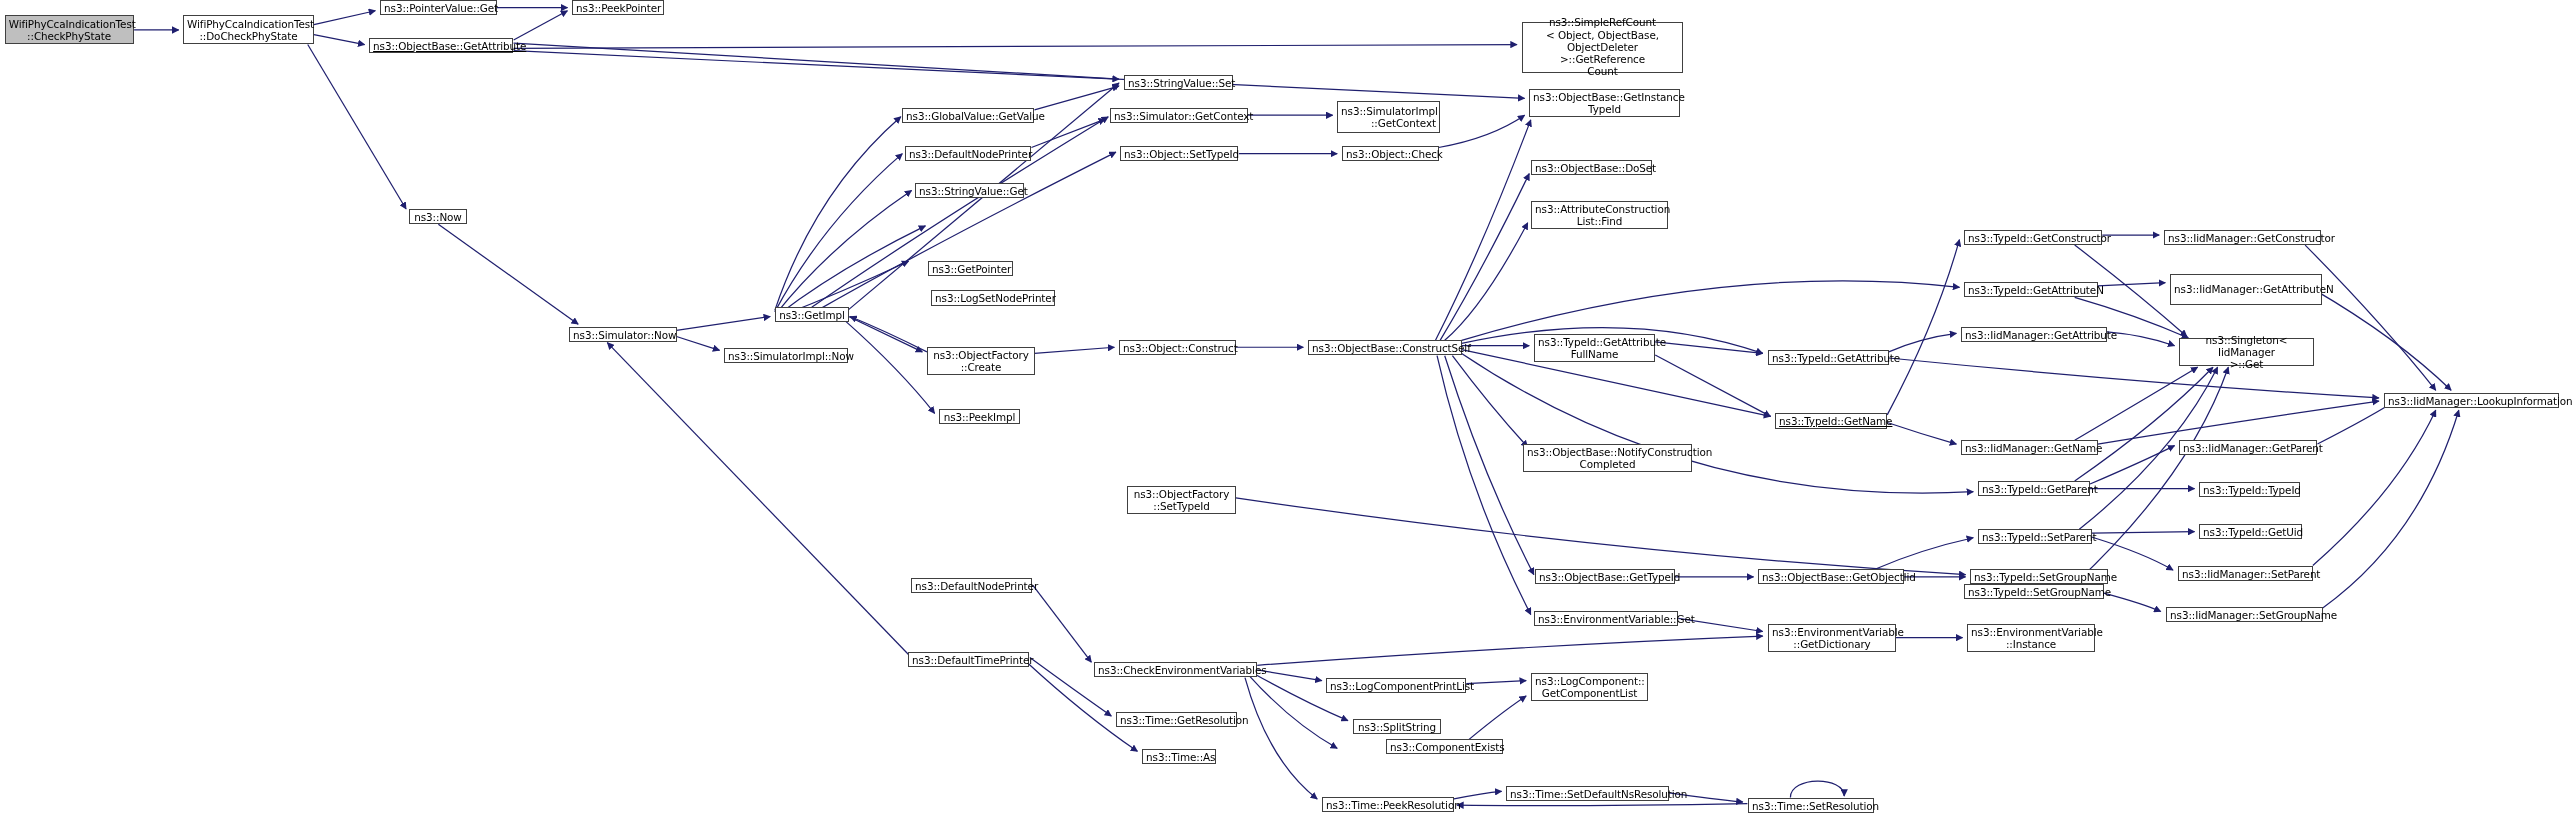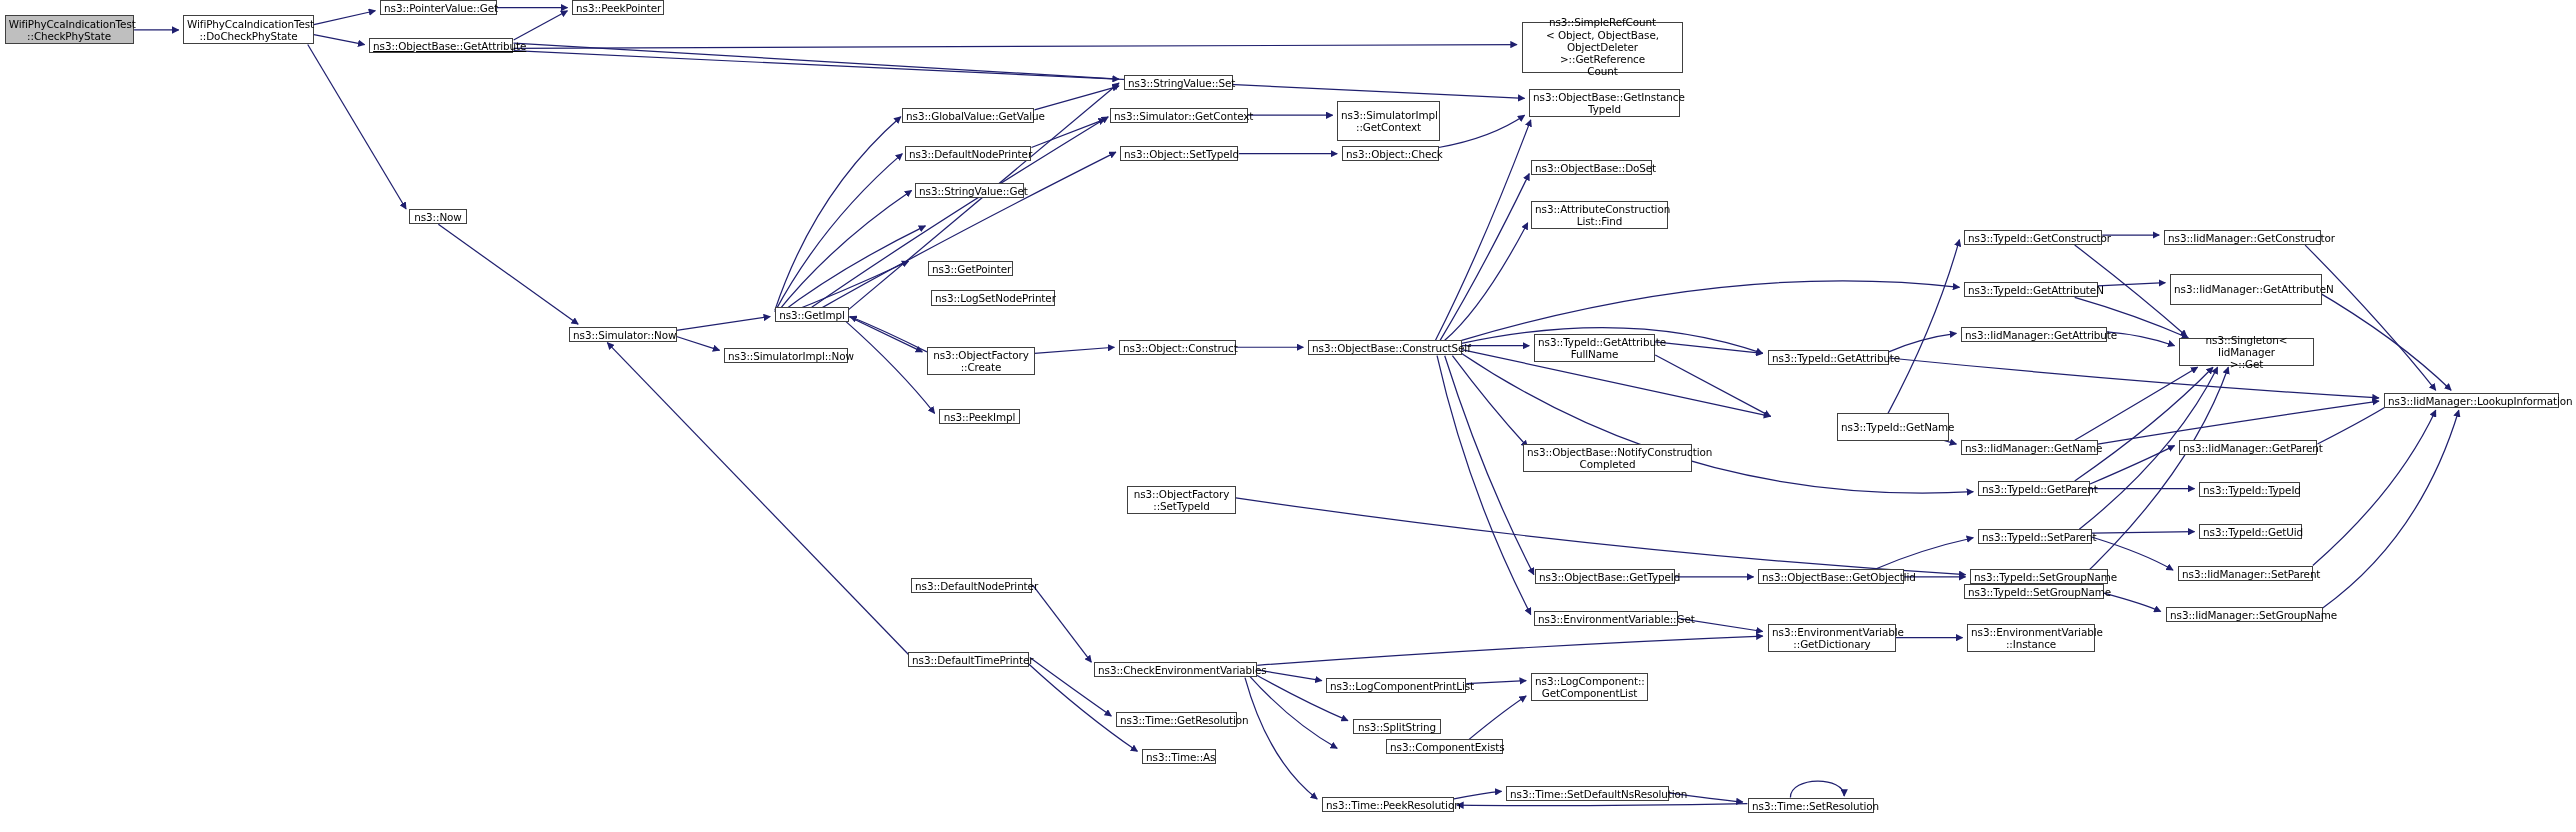--- a/index.html
+++ b/index.html
@@ -161,21 +161,21 @@
       <div class="node" style="left: 572px; top: 0px; width: 92px; height: 15.4px;"><span class="node-label">ns3::PeekPointer</span></div>
       <div class="node" style="left: 1522px; top: 21.5px; width: 161px; height: 51px;"><span class="node-label">ns3::SimpleRefCount
 &lt; Object, ObjectBase,
  ObjectDeleter &gt;::GetReference
 Count</span></div>
       <div class="node" style="left: 1529px; top: 89px; width: 151px; height: 28px;"><span class="node-label">ns3::ObjectBase::GetInstance
 TypeId</span></div>
       <div class="node" style="left: 1124px; top: 75px; width: 109px; height: 15.4px;"><span class="node-label">ns3::StringValue::Set</span></div>
       <div class="node" style="left: 902px; top: 108px; width: 132px; height: 15.4px;"><span class="node-label">ns3::GlobalValue::GetValue</span></div>
       <div class="node" style="left: 1110px; top: 108px; width: 138px; height: 15.4px;"><span class="node-label">ns3::Simulator::GetContext</span></div>
-      <div class="node" style="left: 1337px; top: 101px; width: 103px; height: 40px;"><span class="node-label">ns3::SimulatorImpl
+      <div class="node" style="left: 1337px; top: 101px; width: 103px; height: 32px; text-align: right;"><span class="node-label">ns3::SimulatorImpl
 ::GetContext</span></div>
       <div class="node" style="left: 905px; top: 146px; width: 126px; height: 15.4px;"><span class="node-label">ns3::DefaultNodePrinter</span></div>
       <div class="node" style="left: 1120px; top: 146px; width: 118px; height: 15.4px;"><span class="node-label">ns3::Object::SetTypeId</span></div>
       <div class="node" style="left: 1342px; top: 146px; width: 97px; height: 15.4px;"><span class="node-label">ns3::Object::Check</span></div>
       <div class="node" style="left: 1531px; top: 160px; width: 121px; height: 15.4px;"><span class="node-label">ns3::ObjectBase::DoSet</span></div>
       <div class="node" style="left: 915px; top: 183px; width: 109px; height: 15.4px;"><span class="node-label">ns3::StringValue::Get</span></div>
       <div class="node" style="left: 1531px; top: 201px; width: 137px; height: 28px;"><span class="node-label">ns3::AttributeConstruction
 List::Find</span></div>
       <div class="node" style="left: 928px; top: 218px; width: 85px; height: 15.4px; margin-top: 43px;"><span class="node-label">ns3::GetPointer</span></div>
       <div class="node" style="left: 931px; top: 254px; width: 124px; height: 16px; margin-top: 36px;"><span class="node-label">ns3::LogSetNodePrinter</span></div>
@@ -184,21 +184,21 @@
       <div class="node" style="left: 775px; top: 307px; width: 74px; height: 15.4px;"><span class="node-label">ns3::GetImpl</span></div>
       <div class="node" style="left: 724px; top: 348px; width: 124px; height: 15.4px; align-items: flex-end;"><span class="node-label">ns3::SimulatorImpl::Now</span></div>
       <div class="node" style="left: 927px; top: 347px; width: 108px; height: 28px;"><span class="node-label">ns3::ObjectFactory
 ::Create</span></div>
       <div class="node" style="left: 939px; top: 409px; width: 81px; height: 15.4px;"><span class="node-label">ns3::PeekImpl</span></div>
       <div class="node" style="left: 1119px; top: 340px; width: 117px; height: 15.4px;"><span class="node-label">ns3::Object::Construct</span></div>
       <div class="node" style="left: 1308px; top: 340px; width: 154px; height: 15.4px;"><span class="node-label">ns3::ObjectBase::ConstructSelf</span></div>
       <div class="node" style="left: 1534px; top: 334px; width: 121px; height: 28px;"><span class="node-label">ns3::TypeId::GetAttribute
 FullName</span></div>
       <div class="node" style="left: 1768px; top: 350px; width: 121px; height: 15.4px;"><span class="node-label">ns3::TypeId::GetAttribute</span></div>
-      <div class="node" style="left: 1837px; top: 413px; width: 112px; height: 28px;"><span class="node-label">ns3::TypeId::GetName</span></div>
+      <div class="node" style="left: 1775px; top: 413px; width: 112px; height: 16px; text-decoration: underline;"><span class="node-label">ns3::TypeId::GetName</span></div>
       <div class="node" style="left: 1523px; top: 444px; width: 169px; height: 28px;"><span class="node-label">ns3::ObjectBase::NotifyConstruction
 Completed</span></div>
       <div class="node" style="left: 1127px; top: 486px; width: 109px; height: 28px;"><span class="node-label">ns3::ObjectFactory
 ::SetTypeId</span></div>
       <div class="node" style="left: 1535px; top: 569px; width: 140px; height: 15.4px;"><span class="node-label">ns3::ObjectBase::GetTypeId</span></div>
       <div class="node" style="left: 1758px; top: 569px; width: 146px; height: 15.4px;"><span class="node-label">ns3::ObjectBase::GetObjectIid</span></div>
       <div class="node" style="left: 1970px; top: 569px; width: 138px; height: 15.4px;"><span class="node-label">ns3::TypeId::SetGroupName</span></div>
       <div class="node" style="left: 1964px; top: 230px; width: 138px; height: 15.4px;"><span class="node-label">ns3::TypeId::GetConstructor</span></div>
       <div class="node" style="left: 2164px; top: 230px; width: 157px; height: 15.4px;"><span class="node-label">ns3::IidManager::GetConstructor</span></div>
       <div class="node" style="left: 1964px; top: 282px; width: 134px; height: 15.4px;"><span class="node-label">ns3::TypeId::GetAttributeN</span></div>

